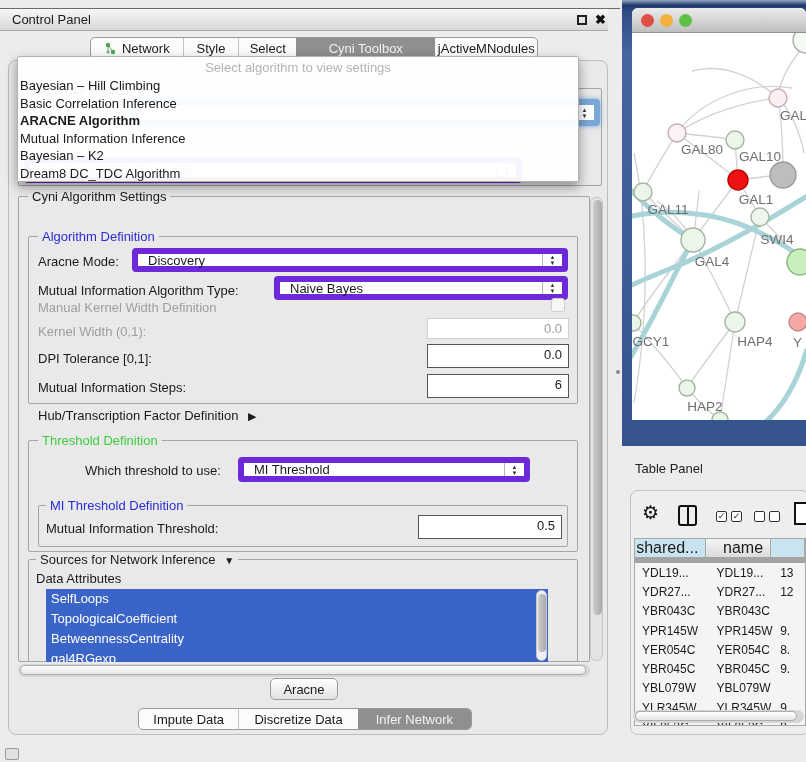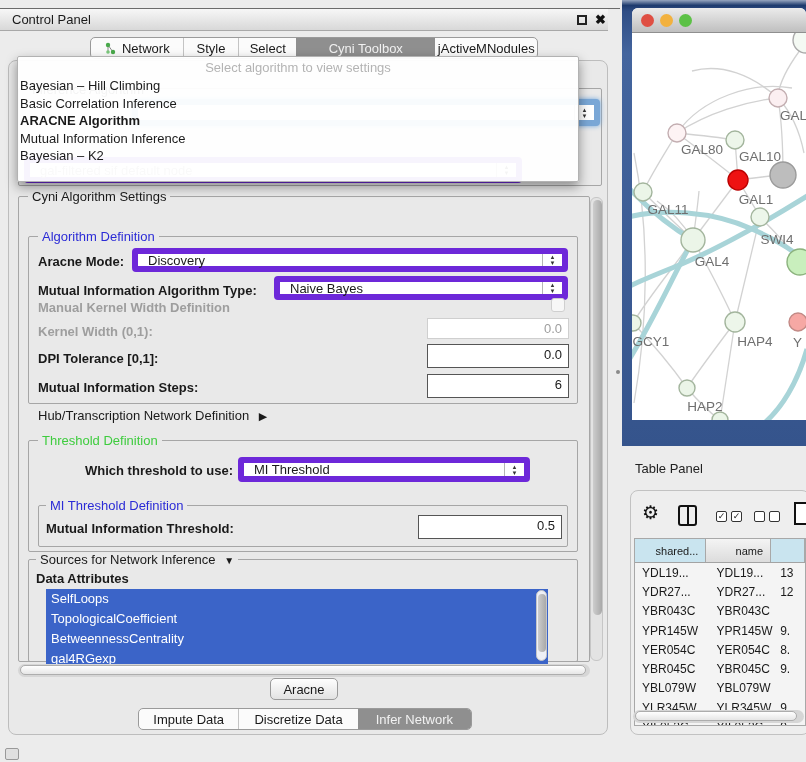--- a/index.html
+++ b/index.html
@@ -26,21 +26,21 @@
   #cp-tabs { left:90px; top:37px; width:448px; }
   #bottom-tabs { left:138px; top:708px; width:334px; }
   .net-ico { width:13px; height:13px; margin-right:5px; }
 
   #cp-panel { left:8px; top:60px; width:600px; height:675px; background:#e9e9e9;
     border:1px solid #bdbdbd; border-radius:8px; }
 
   
   .grouplab { font-size:13px; background:#e9e9e9; padding:0 4px; z-index:2; white-space:nowrap; }
   .groupbox { border:1px solid #a6a6a6; border-radius:2px; z-index:1; }
-  .lbl { font-size:13px; font-weight:bold; white-space:nowrap; }
+  .lbl { font-size:13px; font-weight:normal; white-space:nowrap; }
   .lbl.dis { color:#9e9e9e; }
   .combo { background:#fff; border:6px solid #6d28d9; border-radius:4px; font-size:13px;
     display:flex; align-items:center; padding-left:10px; }
   .combo .stp { margin-left:auto; border-left:1px solid #b5b5b5; align-self:stretch;
     width:20px; display:flex; flex-direction:column; align-items:center; justify-content:center;
     font-size:6px; line-height:6px; color:#333; }
   .field { background:#fff; border:1px solid #555; font-size:13px; text-align:right;
     padding:2px 6px 0 0; }
   .field.dis { border-color:#cfcfcf; color:#9e9e9e; }
   .chk { width:14px; height:14px; border:1px solid #cfcfcf; background:#f7f7f7; border-radius:3px; }
@@ -60,21 +60,21 @@
 
   
   .vtrack { background:#e3e3e3; border:1px solid #c6c6c6; border-radius:6px; }
   .vthumb { position:absolute; left:1px; width:8px; border-radius:5px;
     background:linear-gradient(90deg,#cdcdcd,#a9a9a9); }
   .htrack { background:#d6d6d6; border-radius:7px; }
   .hthumb { position:absolute; top:1px; height:10px; border-radius:6px;
     background:linear-gradient(#ffffff,#e6e6e6); border:1px solid #adadad; }
 
   
-  #src-list { left:46px; top:589px; width:502px; height:87px; overflow:hidden; background:#fff; z-index:2;}
+  #src-list { left:46px; top:589px; width:502px; height:73px; overflow:hidden; background:#fff; z-index:2;}
   .src-item { height:20px; line-height:20px; padding-left:5px; font-size:13px;
     color:#fff; background:#3b64c8; }
   #src-scroll { left:536px; top:590px; width:11px; height:71px; background:#eef0f6; z-index:3;}
   #src-scroll .vthumb { top:3px; height:58px; }
 
   #apply-btn { left:270px; top:678px; width:68px; height:22px; border:1px solid #9a9a9a;
     border-radius:5px; background:linear-gradient(#fefefe,#e2e2e2); font-size:13px;
     display:flex; align-items:center; justify-content:center; }
 
   #corner-icon { left:5px; top:748px; width:14px; height:12px; border:1px solid #999;
@@ -101,21 +101,21 @@
   #pane-icon::after { content:""; position:absolute; left:7px; top:0; width:2px; height:17px; background:#111; }
   .cb-pair { display:flex; gap:4px; }
   .cb { width:11px; height:11px; border:1.5px solid #333; border-radius:2px; font-size:9px;
     line-height:9px; text-align:center; color:#222; background:#fff; }
   #checked-pair { left:716px; top:511px; }
   #unchecked-pair { left:754px; top:511px; }
   #doc-icon { left:794px; top:502px; width:18px; height:23px; border:2px solid #111; background:#fff; }
 
   #tp-table { left:634px; top:538px; width:172px; height:188px; background:#f4f4f4;
     border:1px solid #a8a8a8; overflow:hidden; }
-  #tp-header { display:flex; height:24px; border-bottom:1px solid #a3a3a3; font-size:11px; }
+  #tp-header { display:flex; height:24px; border-bottom:6px solid #a3a3a3; font-size:16px; }
   .hc { display:flex; align-items:center; justify-content:flex-end; padding-right:7px;
     border-right:1px solid #a8a8a8; }
   .hc.blue { background:#c9e4ef; }
   .hc.gray { background:linear-gradient(#f4f4f4,#dcdcdc); }
   .tp-row { display:flex; height:19.3px; font-size:12px; align-items:center; }
   .tp-row span { display:block; }
   .tp-row .c1 { width:74px; padding-left:7px; }
   .tp-row .c2 { width:67px; padding-left:8px; }
   .tp-row .c3 { width:30px; padding-left:5px; }
   #tp-hscroll { left:633px; top:710px; width:171px; height:13px; z-index:4; }
@@ -183,20 +183,21 @@
       </span>
   </div>
 
   <div id="algo-dd" class="abs">
     <div id="dd-head">Select algorithm to view settings</div>
     <div class="dd-item">Bayesian – Hill Climbing</div>
     <div class="dd-item">Basic Correlation Inference</div>
     <div class="dd-item bold">ARACNE Algorithm</div>
     <div class="dd-item">Mutual Information Inference</div>
     <div class="dd-item">Bayesian – K2</div>
+    <div class="dd-item">Dream8 DC_TDC Algorithm</div>
   </div>
 
   <div class="abs groupbox" style="left:18px;top:196px;width:572px;height:466px"></div>
   <div class="abs grouplab" style="left:28px;top:189px">Cyni Algorithm Settings</div>
   <div id="cyni-vscroll" class="abs vtrack">
       <div class="vthumb"></div>
     </div>
 
   <div class="abs groupbox" style="left:28px;top:236px;width:550px;height:168px"></div>
   <div class="abs grouplab" style="left:38px;top:229px;color:#2b2bd6">Algorithm Definition</div>
@@ -225,21 +226,21 @@
   <div class="abs lbl dis" style="left:38px;top:324px">Kernel Width (0,1):</div>
   <div class="abs field dis" style="left:427px;top:318px;width:142px;height:21px">0.0</div>
 
   <div class="abs lbl" style="left:38px;top:351px">DPI Tolerance [0,1]:</div>
   <div class="abs field" style="left:427px;top:344px;width:142px;height:24px">0.0</div>
 
   <div class="abs lbl" style="left:38px;top:380px">Mutual Information Steps:</div>
   <div class="abs field" style="left:427px;top:374px;width:142px;height:24px">6</div>
 
   <div class="abs" style="left:38px;top:408px;font-size:13px">
-    <span>Hub/Transcription Network Definition</span>
+    <span>Hub/Transcription Factor Definition</span>
     <span style="font-size:11px;margin-left:6px">▶</span>
   </div>
 
   <div class="abs groupbox" style="left:28px;top:440px;width:550px;height:112px"></div>
   <div class="abs grouplab" style="left:38px;top:433px;color:#3ecc3e">Threshold Definition</div>
 
   <div class="abs lbl" style="left:85px;top:463px">Which threshold to use:</div>
   <div class="abs combo" style="left:238px;top:457px;width:292px;height:25px">
     <span>MI Threshold</span>
     <span class="stp">

